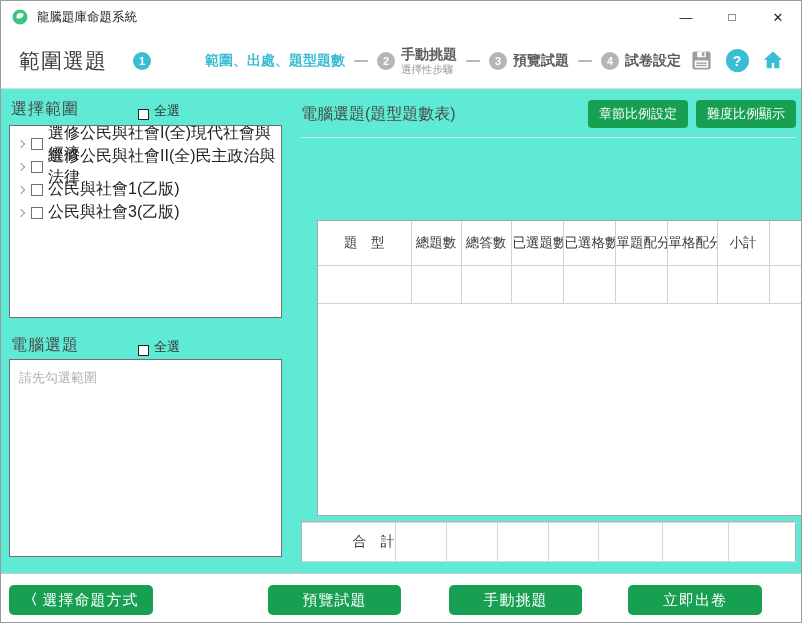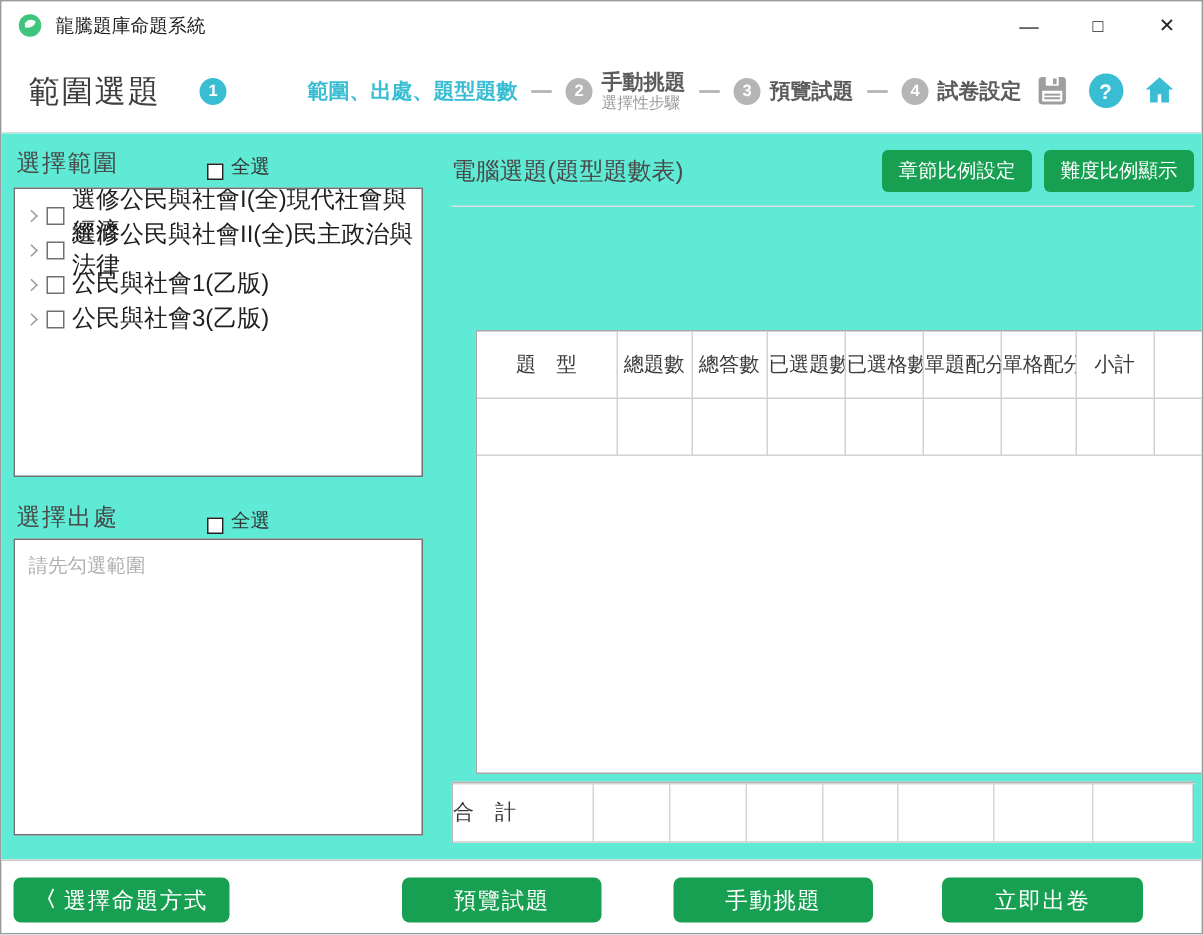--- a/index.html
+++ b/index.html
@@ -56,21 +56,21 @@
 
   .table-wrap { position:absolute; left:16px; top:131px; width:495px; height:296px; border:1px solid #a8a8a8; background:#fff; }
   table { border-collapse:collapse; width:100%; table-layout:fixed; }
   .qtable th { height:44px; font-size:13.5px; font-weight:500; color:#3a3a3a; text-align:center; border:1px solid #d2d2d2; background:#fff; padding:0 1px; overflow:hidden; white-space:nowrap; }
   .qtable td { height:38px; border:1px solid #d2d2d2; }
   .qtable tr th:first-child, .qtable tr td:first-child { border-left:none; }
   .qtable tr th:last-child, .qtable tr td:last-child { border-right:none; }
   .qtable thead th { border-top:none; }
 
   .total-wrap { position:absolute; left:0; top:432px; width:495px; height:41px; border:1px solid #b3b3b3; background:#fff; }
-  .ttable td { height:39px; border:1px solid #d6d6d6; font-size:14px; color:#3a3a3a; text-align:left; }
+  .ttable td { height:39px; border:1px solid #d6d6d6; font-size:14px; color:#3a3a3a; text-align:right; }
   .ttable tr td:first-child { border-left:none; }
   .ttable tr td:last-child { border-right:none; }
 
   
   .bottombar { position:relative; height:51px; border-top:1px solid #c9c9c9; background:#fff; }
   .bb-btn { position:absolute; top:11px; height:30px; background:#17a052; color:#fff; border:none; border-radius:5px; font-size:15px; font-weight:500; font-family:inherit; display:flex; align-items:center; justify-content:center; cursor:pointer; letter-spacing:1px; }
   .bb-back { left:8px; width:144px; gap:4px; }
   .bb-preview { left:267px; width:133px; }
   .bb-manual { left:448px; width:133px; }
   .bb-generate { left:627px; width:134px; }
@@ -165,21 +165,21 @@
         <span class="cbx"></span>
         <span>公民與社會1(乙版)</span>
       </div>
       <div class="tree-item">
         <span class="chev"></span>
         <span class="cbx"></span>
         <span>公民與社會3(乙版)</span>
       </div>
     </div>
 
-    <span class="panel-heading" style="left:10px; top:246px;">選擇出處</span>
+    <span class="panel-heading" style="left:10px; top:246px;">電腦選題</span>
     <div class="select-all" style="left:137px; top:249px;">
       <span class="cbx-bold"></span>
       <span>全選</span>
     </div>
     <div class="source-box">
       <span class="placeholder">請先勾選範圍</span>
     </div>
 
     <div class="right-panel">
       <div class="rp-titlerow">

